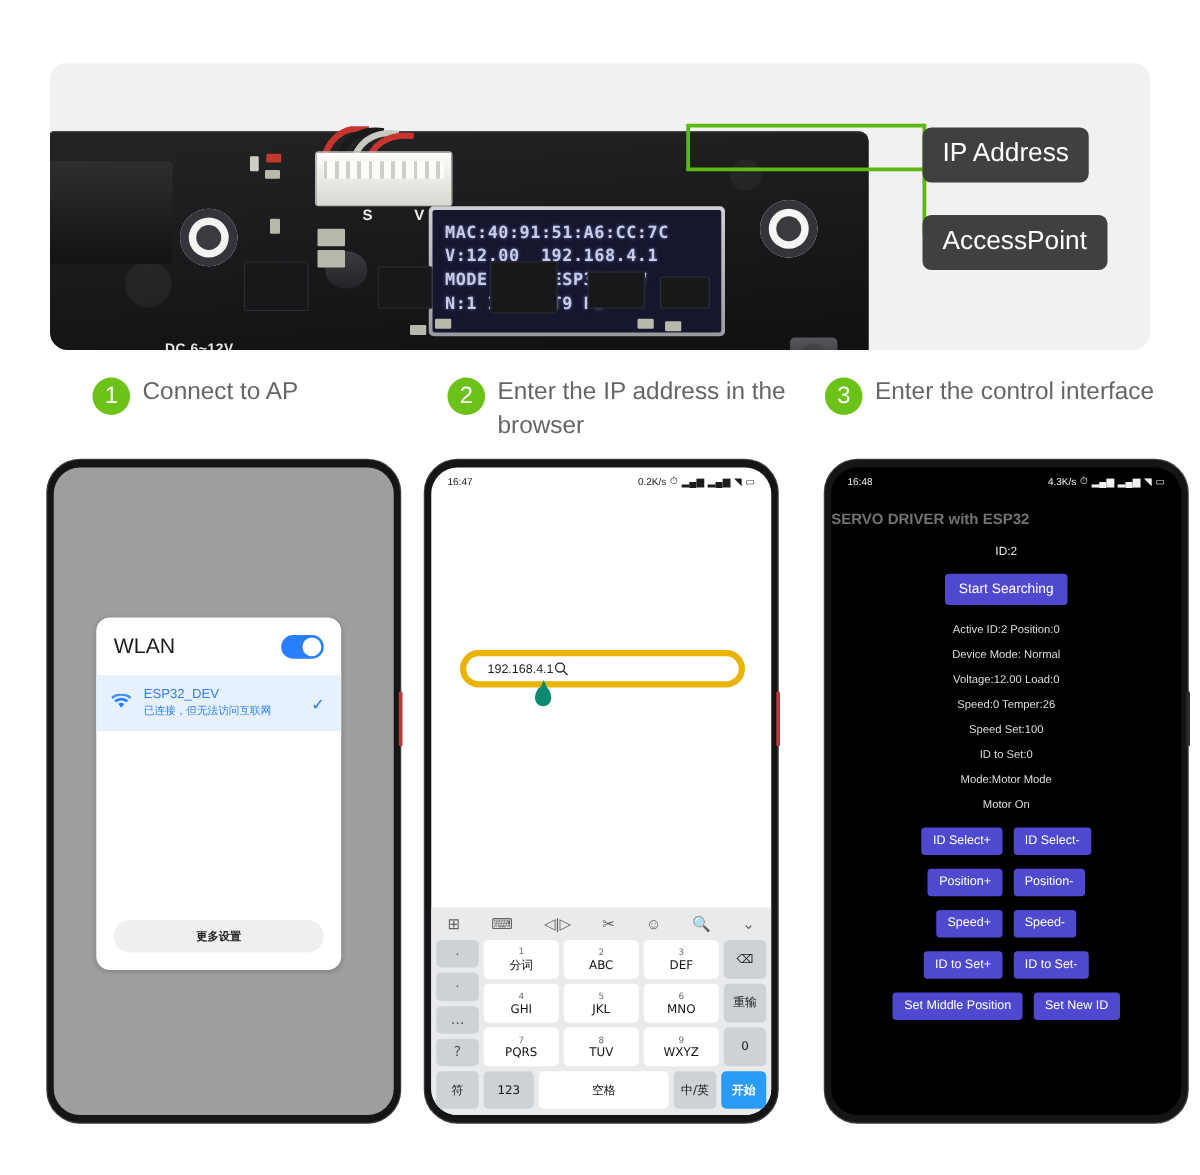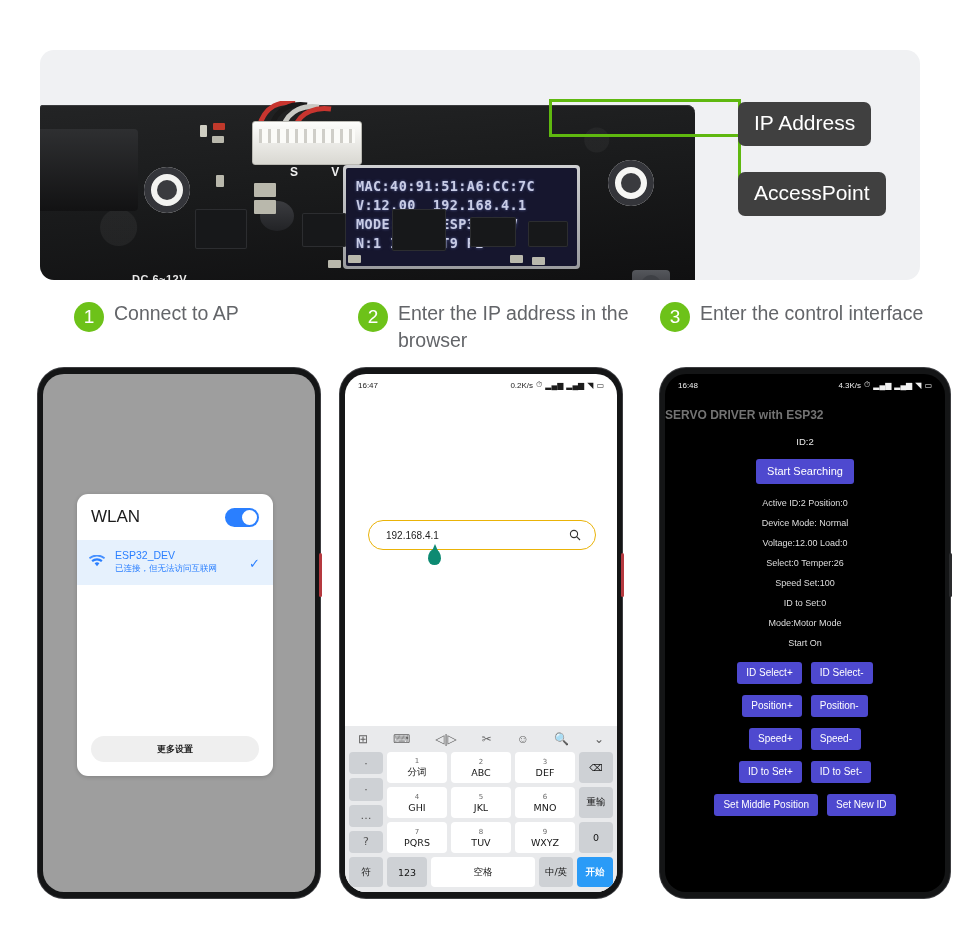--- a/index.html
+++ b/index.html
@@ -182,22 +182,22 @@
   
   #phone2{left:340px;top:368px;width:282px;height:530px;}
   #phone2 .screen{background:#ffffff;}
   .statusbar{
     height:22px;display:flex;align-items:center;justify-content:space-between;
     padding:0 13px;font:400 8px "Liberation Sans",sans-serif;color:#1c1c1c;
   }
   .sb-right{display:flex;align-items:center;gap:3px;}
   .addr-wrap{position:absolute;left:23px;top:146px;width:228px;}
   .addr-bar{
-    height:30px;border:1px solid #eab308;border-radius:15px;
-    display:flex;align-items:center;justify-content:space-between;
+    height:30px;border:5px solid #eab308;border-radius:15px;
+    display:flex;align-items:center;justify-content:flex-start;
     padding:0 14px 0 17px;background:#fff;
   }
   .addr-txt{font:400 10px "Liberation Sans",sans-serif;color:#222;}
   .caret{
     position:absolute;left:60px;top:29px;width:13px;height:16px;
     background:#0d8a72;border-radius:50% 50% 50% 50%/60% 60% 40% 40%;
   }
   .caret:before{content:"";position:absolute;left:3.5px;top:-5px;border-left:3px solid transparent;border-right:3px solid transparent;border-bottom:7px solid #0d8a72;}
   .kb{
     position:absolute;left:0;bottom:0;width:100%;background:#e9eaec;
@@ -468,25 +468,25 @@
     <div class="app-id">ID:2</div>
 
     <div class="btn-row" style="margin-top:12px;">
       <div class="sv-btn wide">Start Searching</div>
     </div>
 
     <div class="stat-block">
       <div class="stat-line">Active ID:2 Position:0</div>
       <div class="stat-line">Device Mode: Normal</div>
       <div class="stat-line">Voltage:12.00 Load:0</div>
-      <div class="stat-line">Select:0 Temper:26</div>
+      <div class="stat-line">Speed:0 Temper:26</div>
       <div class="stat-line">Speed Set:100</div>
       <div class="stat-line">ID to Set:0</div>
       <div class="stat-line">Mode:Motor Mode</div>
-      <div class="stat-line">Start On</div>
+      <div class="stat-line">Motor On</div>
     </div>
 
     <div class="btn-row" style="margin-top:14px;">
       <div class="sv-btn">ID Select+</div>
       <div class="sv-btn">ID Select-</div>
     </div>
     <div class="btn-row">
       <div class="sv-btn">Position+</div>
       <div class="sv-btn">Position-</div>
     </div>

